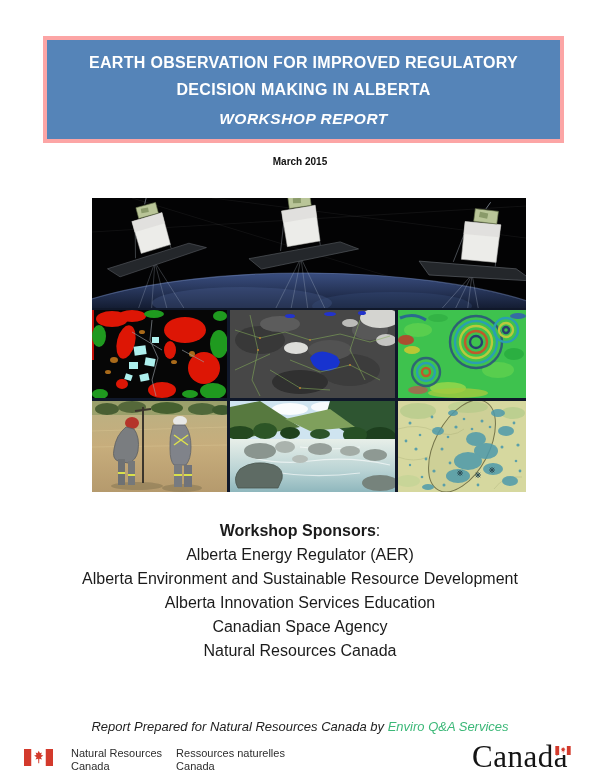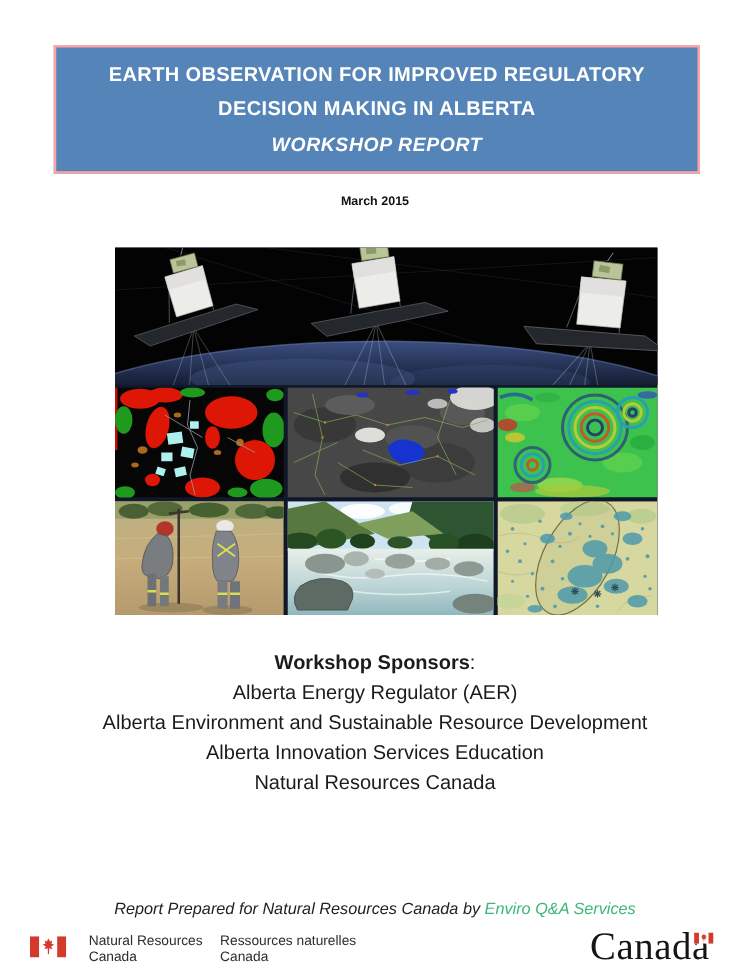--- a/index.html
+++ b/index.html
@@ -5,21 +5,21 @@
   html,body{margin:0;padding:0;}
   body{
     width:600px;height:779px;position:relative;overflow:hidden;
     background:#ffffff;
     font-family:"Liberation Sans", sans-serif;
     color:#1a1a1a;
   }
   
   .banner{
     position:absolute;left:43px;top:36px;width:513px;height:90px;
-    background:#5584b8;border:2px solid #fca5a5;
+    background:#5584b8;border:4px solid #fca5a5;
     text-align:center;color:#ffffff;
     padding-top:9px;box-sizing:content-box;
   }
   .banner .t1,.banner .t2{
     font-weight:bold;font-size:16px;line-height:27px;letter-spacing:.3px;
   }
   .banner .sub{
     font-weight:bold;font-style:italic;font-size:15.5px;line-height:24px;
     margin-top:4px;letter-spacing:.5px;
   }
@@ -389,20 +389,21 @@
       </g>
     </svg>
   </div>
 </div>
 
 <div class="sponsors">
   <div class="head"><span>Workshop Sponsors</span><span class="colon">:</span></div>
   <div>Alberta Energy Regulator (AER)</div>
   <div>Alberta Environment and Sustainable Resource Development</div>
   <div>Alberta Innovation Services Education</div>
+  <div>Canadian Space Agency</div>
   <div>Natural Resources Canada</div>
 </div>
 
 <div class="prepared">
   <span>Report Prepared for Natural Resources Canada by </span><span class="author">Enviro Q&amp;A Services</span>
 </div>
 
 <div class="signature">
   <svg class="flag" width="29" height="17" viewBox="0 0 58 34">
     <rect width="58" height="34" fill="#ffffff"></rect>

